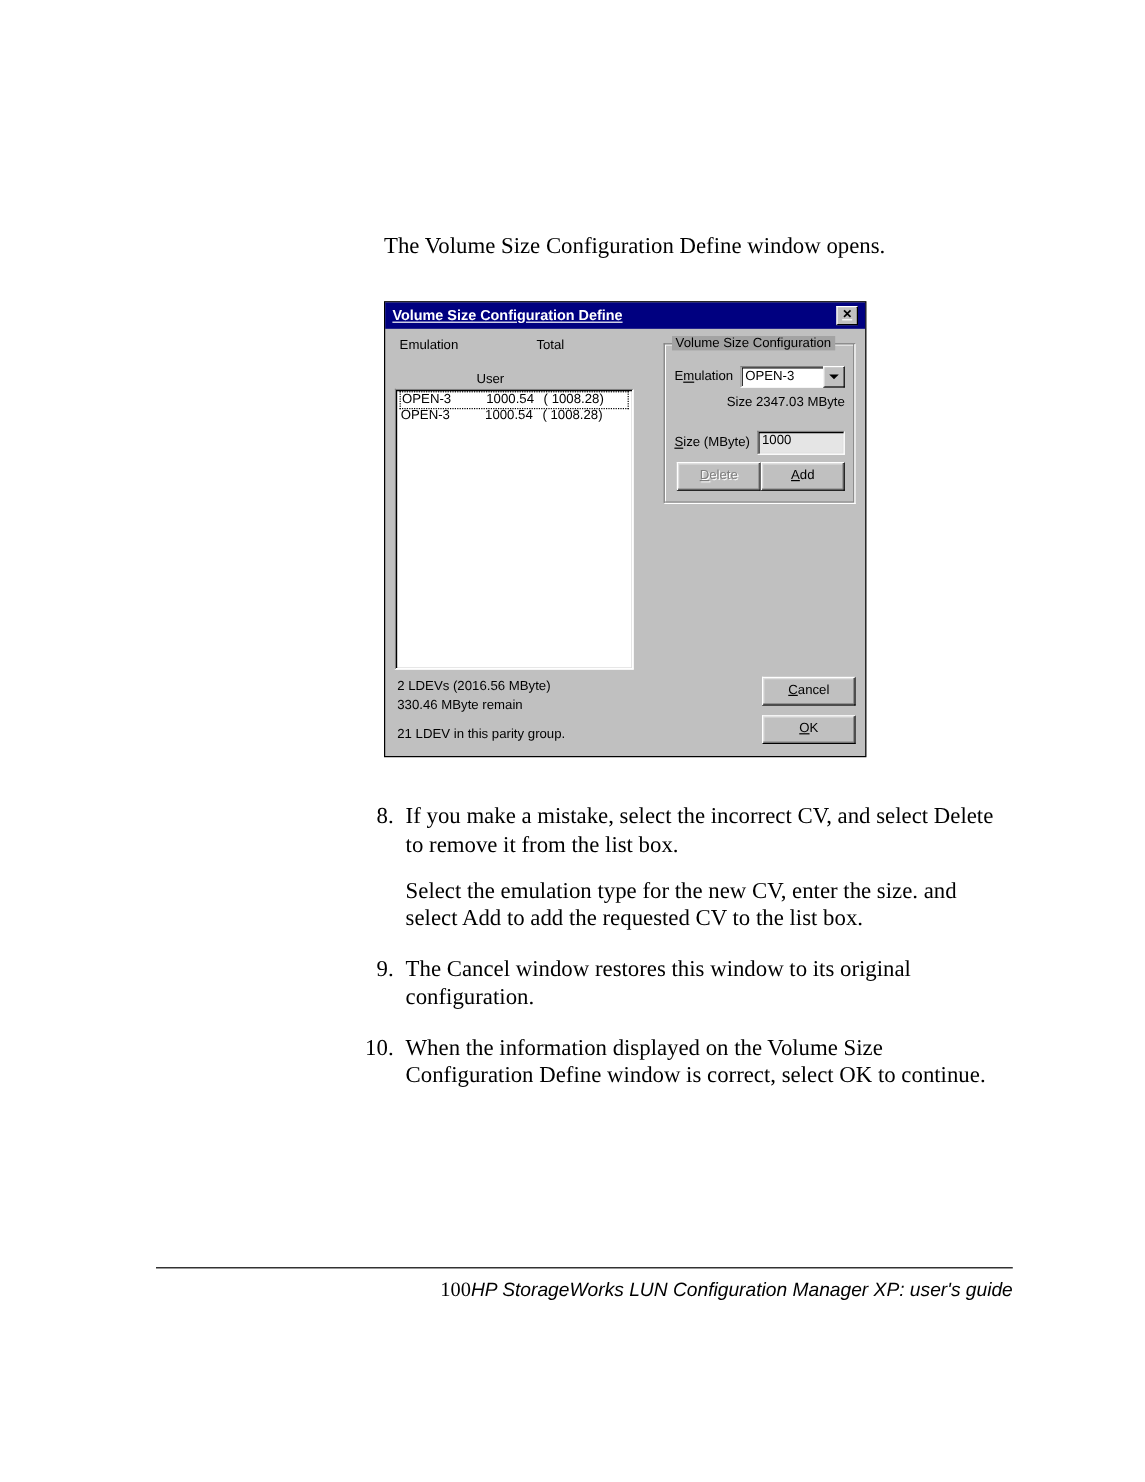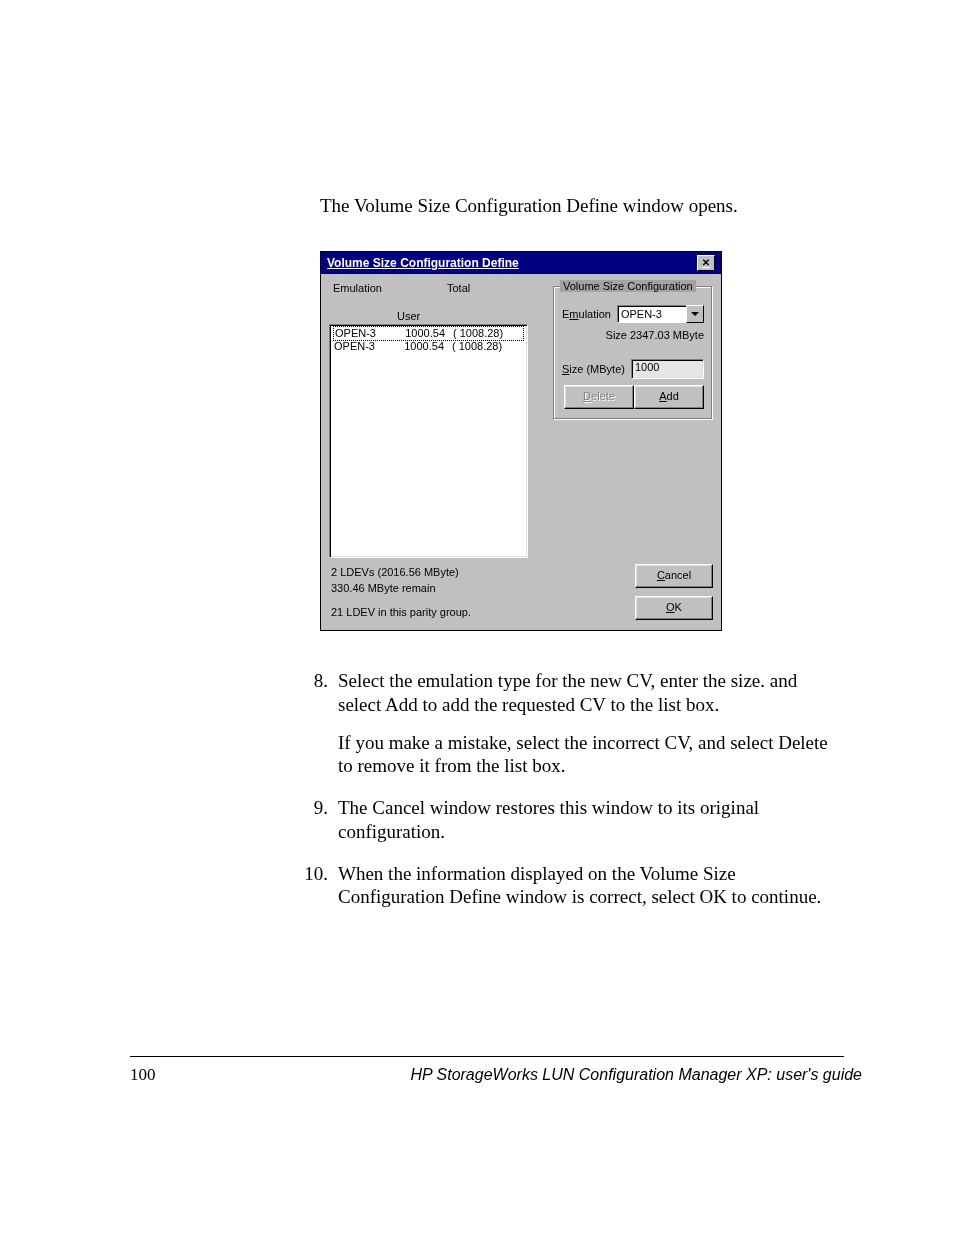--- a/index.html
+++ b/index.html
@@ -215,24 +215,24 @@
   ol.steps p:last-child { margin-bottom:0; }
   
   .footer-rule {
     position:absolute;
     left:130px; right:110px;
     bottom:178px;
     border-top:1px solid #000;
   }
   .footer {
     position:absolute;
-    left:130px; right:92px;
+    left:130px; right:110px;
     bottom:150px;
     display:flex;
-    justify-content:space-between;
+    justify-content:flex-end;
     align-items:baseline;
     font-size:17px;
   }
   .footer .pageno { font-family:"Times New Roman",serif; }
   .footer .guide  { font-style:italic; font-family: Arial, Helvetica, sans-serif; font-size:16px;}
 </style>
 </head>
 <body>
 
 <div class="page">
@@ -300,22 +300,22 @@
           <div class="winbtn" style="min-width:64px"><span class="mn">O</span><span>K</span></div>
         </div>
       </div>
     </div>
   </div>
 
   <ol class="steps">
     <li>
       <span class="num">8.</span>
       <div class="body">
+        <p>If you make a mistake, select the incorrect CV, and select Delete to remove it from the list box.</p>
         <p>Select the emulation type for the new CV, enter the size. and select Add to add the requested CV to the list box.</p>
-        <p>If you make a mistake, select the incorrect CV, and select Delete to remove it from the list box.</p>
       </div>
     </li>
     <li>
       <span class="num">9.</span>
       <div class="body">
         <p>The Cancel window restores this window to its original configuration.</p>
       </div>
     </li>
     <li>
       <span class="num">10.</span>

